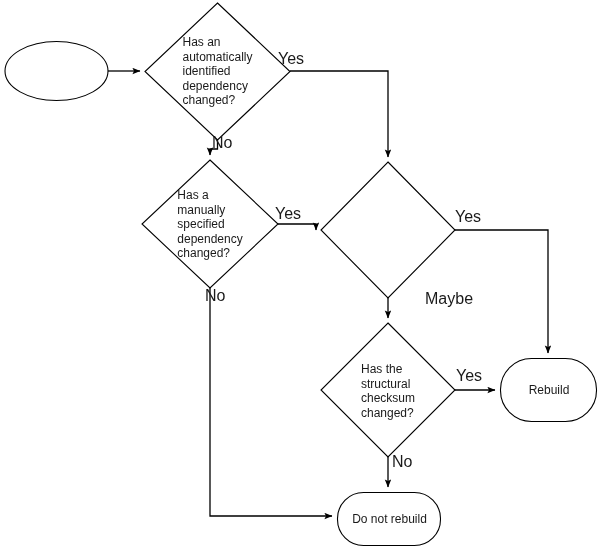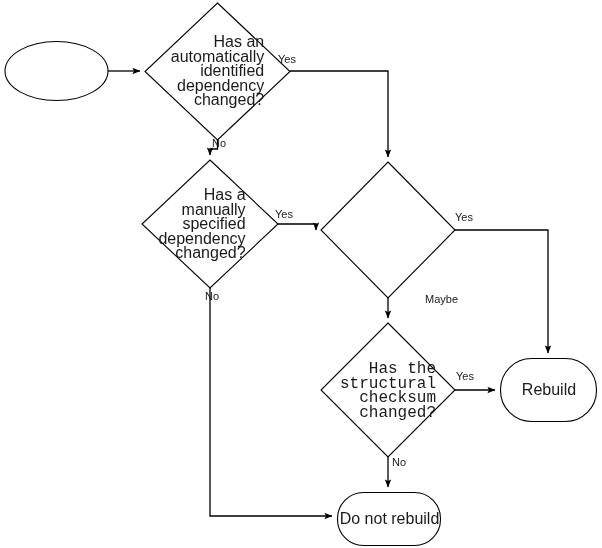--- a/index.html
+++ b/index.html
@@ -26,30 +26,30 @@
     top: 0;
     left: 0;
     width: 602px;
     height: 548px;
   }
   .node-label {
     position: absolute;
     display: flex;
     align-items: center;
     justify-content: center;
-    text-align: right;
-    font-size: 16px;
+    text-align: left;
+    font-size: 12px;
     line-height: 14.5px;
     color: #1a1a1a;
     white-space: pre-line;
     pointer-events: none;
   }
   .edge-label {
     position: absolute;
-    font-size: 11px;
+    font-size: 16px;
     line-height: 14px;
     color: #1a1a1a;
     white-space: nowrap;
   }
 </style>
 </head>
 <body>
 
 <div id="flowchart-canvas">
 
@@ -93,28 +93,28 @@
     <path d="M388,457 L388,487" fill="none" stroke="#000000" stroke-width="1.3" marker-end="url(#arrowhead)"></path>
   </svg>
 
 
   <div class="node-label" style="left:164px; top:30px; width:107px; height:83px;">Has an
 automatically
 identified
 dependency
 changed?</div>
 
-  <div class="node-label" style="left:150px; top:183px; width:104px; height:83px;">Has a
+  <div class="node-label" style="left:158px; top:183px; width:104px; height:83px;">Has a
 manually
 specified
 dependency
 changed?</div>
 
 
-  <div class="node-label" style="left:334px; top:357px; width:108px; height:68px;font-family:Liberation Mono, monospace;">Has the
+  <div class="node-label" style="left:334px; top:357px; width:108px; height:68px;">Has the
 structural
 checksum
 changed?</div>
 
   <div class="node-label" style="left:338px; top:493px; width:103px; height:53px;">Do not rebuild</div>
 
   <div class="node-label" style="left:501px; top:359px; width:96px; height:63px;">Rebuild</div>
 
   <div class="edge-label" style="left:278px; top:52px;">Yes</div>
 

